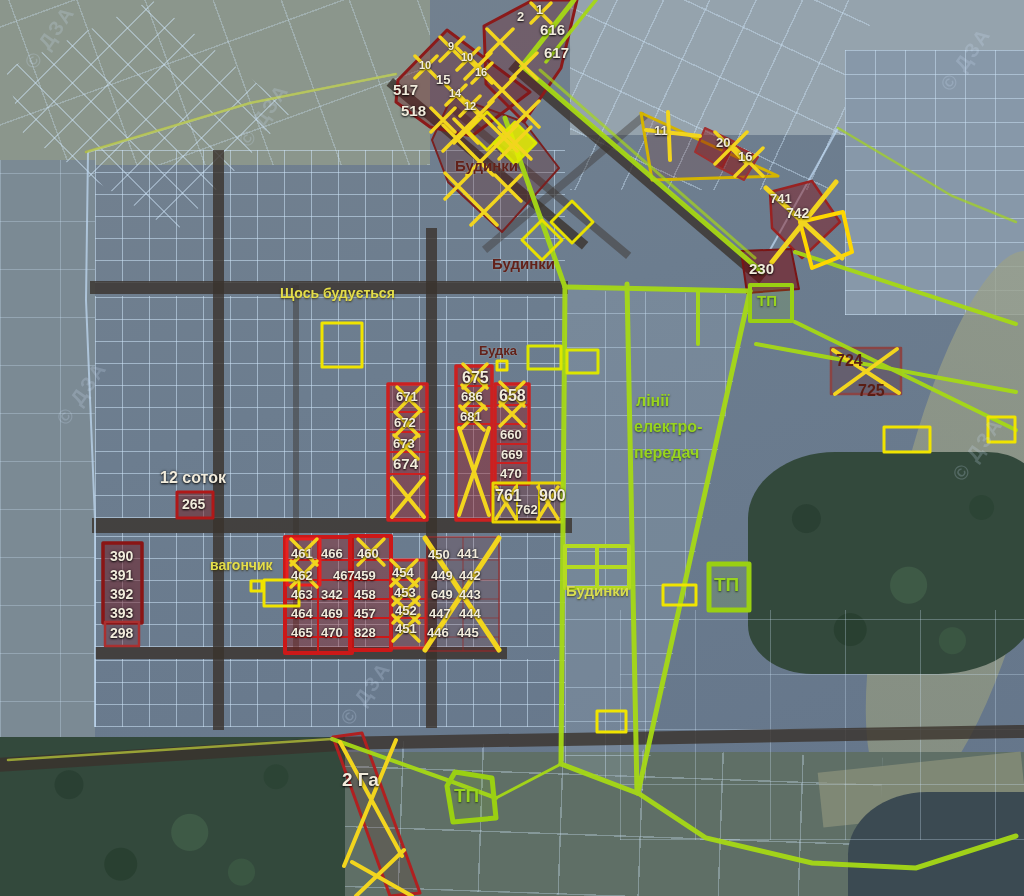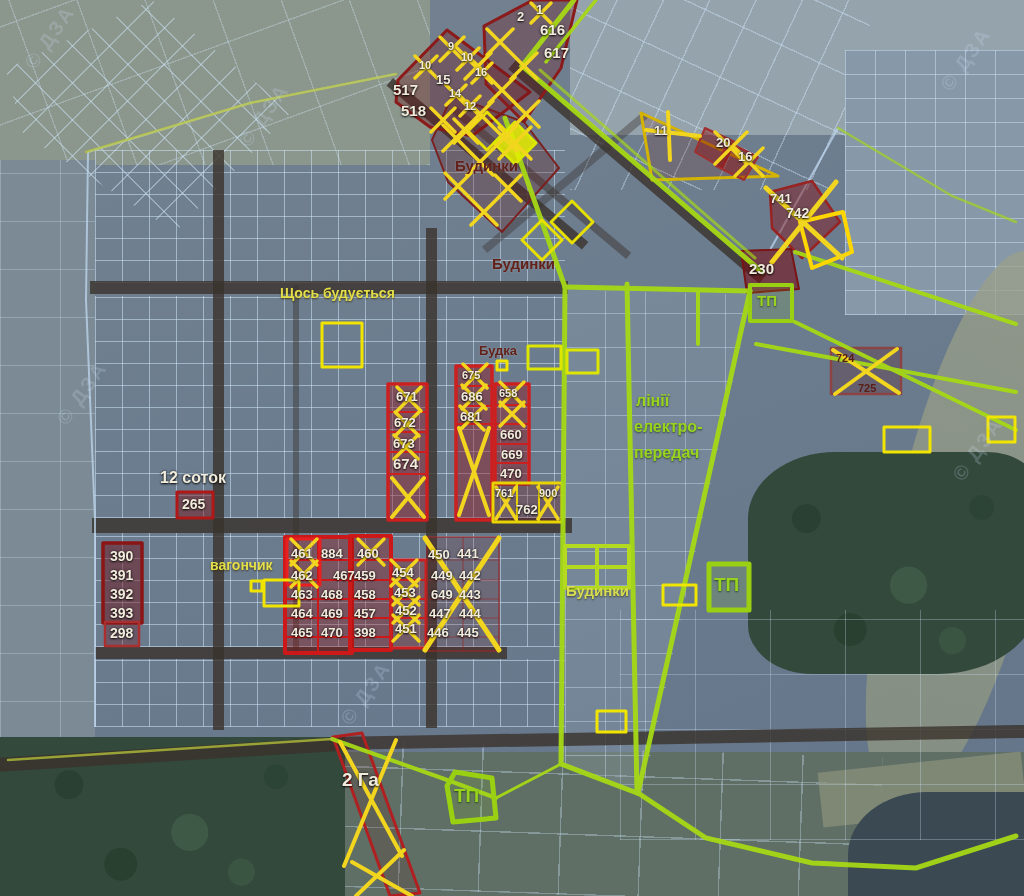--- a/index.html
+++ b/index.html
@@ -34,21 +34,21 @@
     repeating-linear-gradient(25deg,  rgba(205,228,248,.4) 0 1.4px, transparent 1.4px 55px),
     repeating-linear-gradient(115deg, rgba(205,228,248,.4) 0 1.4px, transparent 1.4px 42px);}
   .cellsRotN20{background:
     repeating-linear-gradient(-20deg, rgba(205,228,248,.3) 0 1.4px, transparent 1.4px 92px),
     repeating-linear-gradient(70deg,  rgba(205,228,248,.3) 0 1.4px, transparent 1.4px 64px);}
   
   .road{background:rgba(58,50,44,.8);}
   
   .lbl{position:absolute;font-weight:bold;color:#f2ecdc;white-space:nowrap;line-height:1;
        text-shadow:0 1px 2px rgba(0,0,0,.85),0 0 3px rgba(0,0,0,.55);font-size:13px;}
-  .s11{font-size:11px}.s12{font-size:11px}.s14{font-size:14px}.s15{font-size:15px}
+  .s11{font-size:11px}.s12{font-size:16px}.s14{font-size:14px}.s15{font-size:15px}
   .s16{font-size:16px}.s19{font-size:19px}
   .maroon{color:#62211a;text-shadow:0 0 2px rgba(235,225,205,.35);}
   .darkred{color:#5a1d14;text-shadow:none;}
   .yellow{color:#e4de4a;text-shadow:0 1px 2px rgba(50,40,0,.8);}
   .green{color:#98d41e;text-shadow:0 1px 2px rgba(20,40,0,.7);}
   .ygreen{color:#d8dc50;text-shadow:0 1px 2px rgba(40,40,0,.7);}
   .wm{position:absolute;font-weight:bold;font-size:20px;letter-spacing:2px;
       color:rgba(205,225,245,.22);transform:rotate(-55deg);white-space:nowrap;}
   svg{position:absolute;left:0;top:0;}
 </style>
@@ -292,30 +292,30 @@
     <span class="lbl s14" style="left:110px;top:568px">391</span>
     <span class="lbl s14" style="left:110px;top:587px">392</span>
     <span class="lbl s14" style="left:110px;top:606px">393</span>
     <span class="lbl s14" style="left:110px;top:626px">298</span>
 
     <span class="lbl" style="left:291px;top:547px">461</span>
     <span class="lbl" style="left:291px;top:569px">462</span>
     <span class="lbl" style="left:291px;top:588px">463</span>
     <span class="lbl" style="left:291px;top:607px">464</span>
     <span class="lbl" style="left:291px;top:626px">465</span>
-    <span class="lbl" style="left:321px;top:547px">884</span>
+    <span class="lbl" style="left:321px;top:547px">466</span>
     <span class="lbl" style="left:333px;top:569px">467</span>
-    <span class="lbl" style="left:321px;top:588px">468</span>
+    <span class="lbl" style="left:321px;top:588px">342</span>
     <span class="lbl" style="left:321px;top:607px">469</span>
     <span class="lbl" style="left:321px;top:626px">470</span>
     <span class="lbl" style="left:357px;top:547px">460</span>
     <span class="lbl" style="left:354px;top:569px">459</span>
     <span class="lbl" style="left:354px;top:588px">458</span>
     <span class="lbl" style="left:354px;top:607px">457</span>
-    <span class="lbl" style="left:354px;top:626px">398</span>
+    <span class="lbl" style="left:354px;top:626px">828</span>
     <span class="lbl" style="left:392px;top:566px">454</span>
     <span class="lbl" style="left:394px;top:586px">453</span>
     <span class="lbl" style="left:395px;top:604px">452</span>
     <span class="lbl" style="left:395px;top:622px">451</span>
     <span class="lbl" style="left:428px;top:548px">450</span>
     <span class="lbl" style="left:431px;top:569px">449</span>
     <span class="lbl" style="left:431px;top:588px">649</span>
     <span class="lbl" style="left:429px;top:607px">447</span>
     <span class="lbl" style="left:427px;top:626px">446</span>
     <span class="lbl" style="left:457px;top:547px">441</span>

